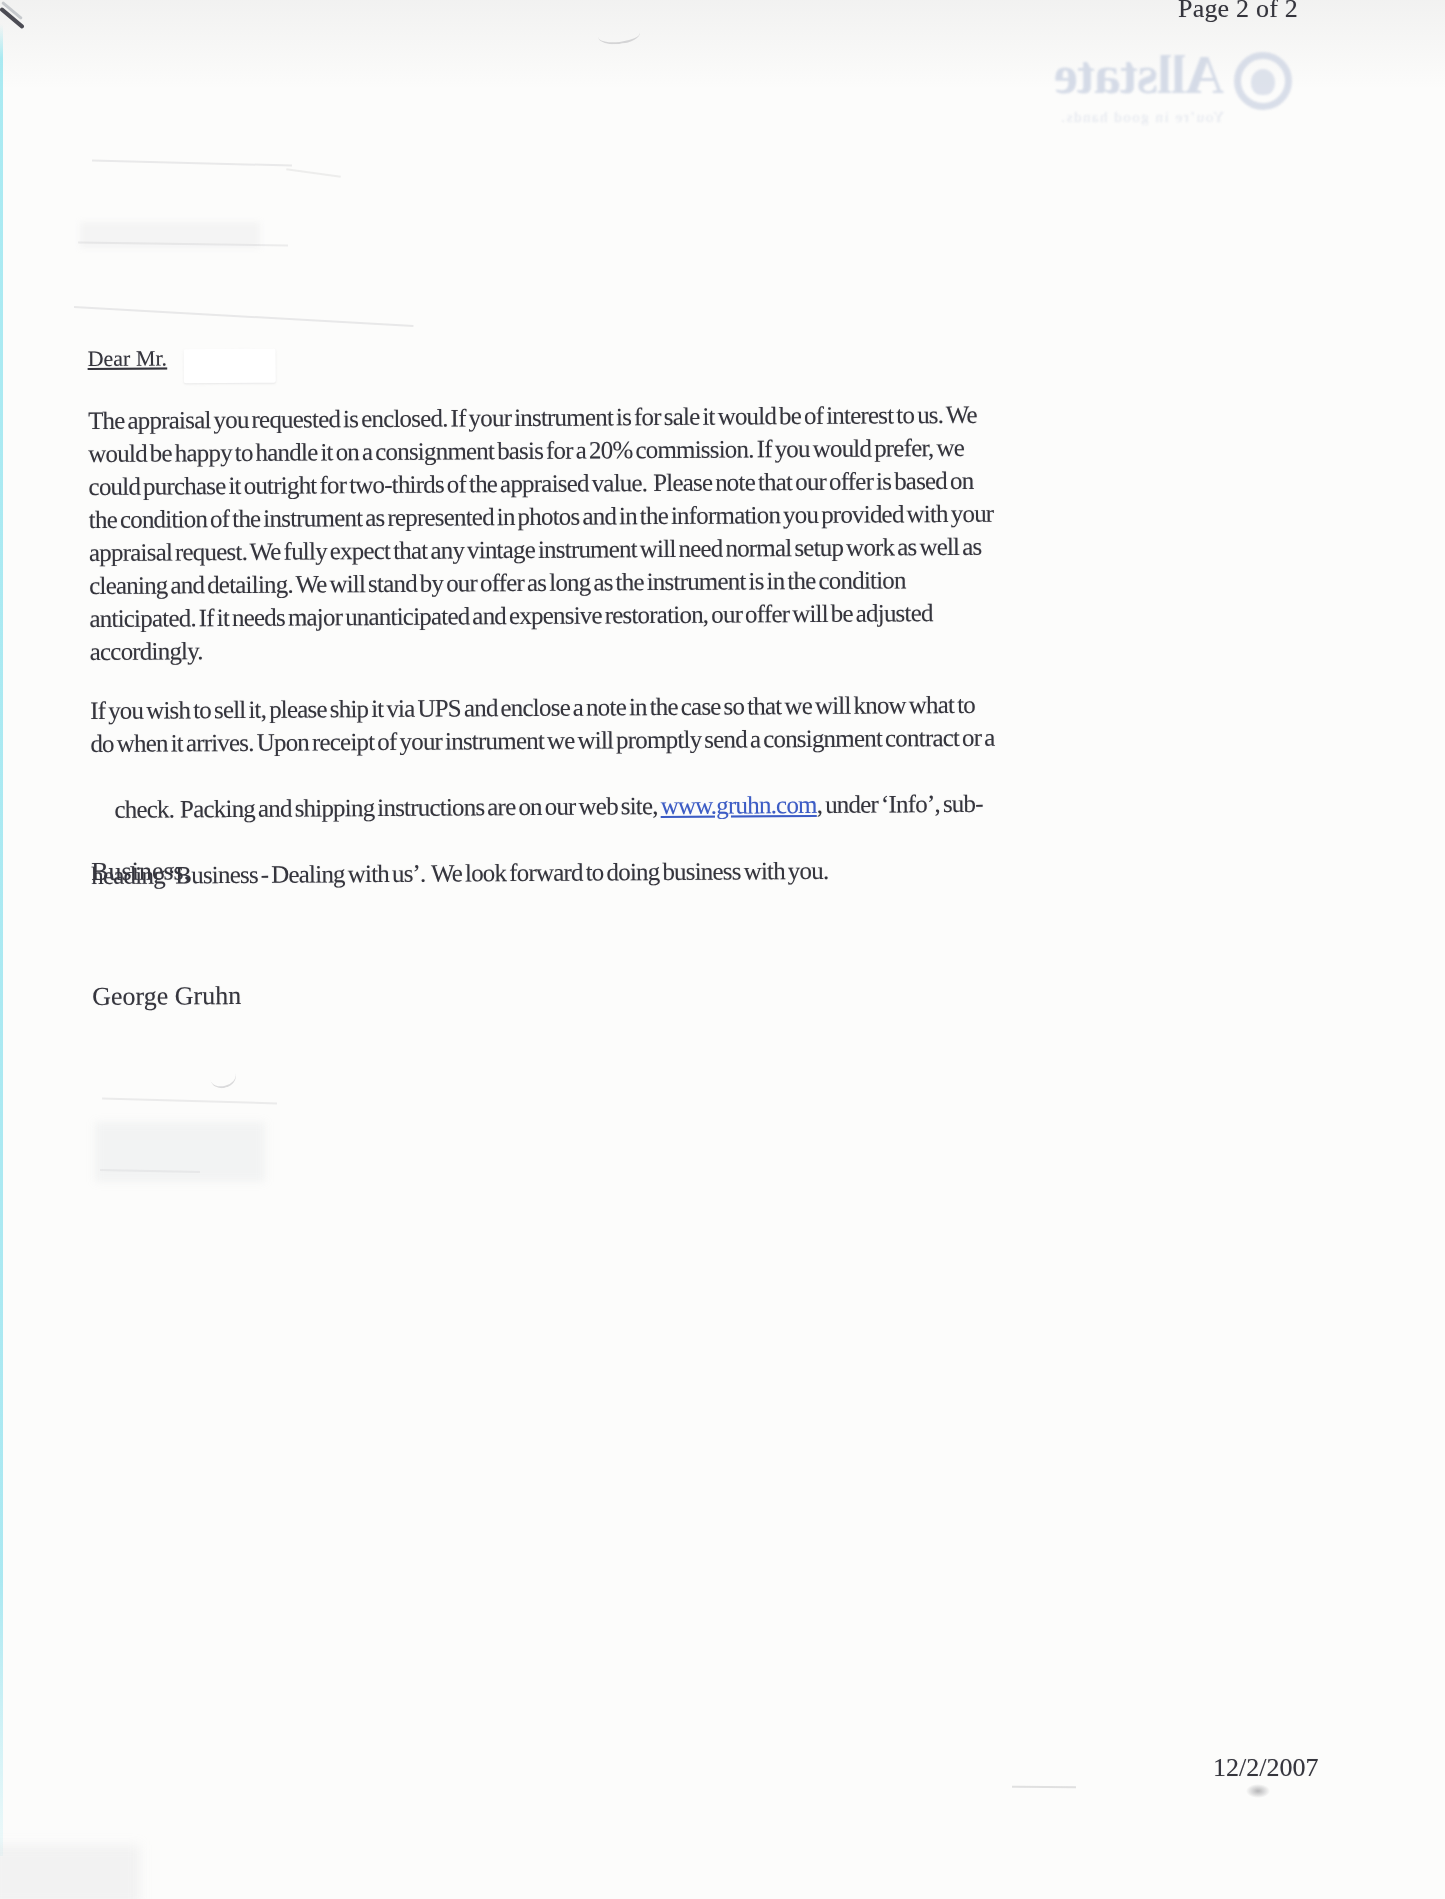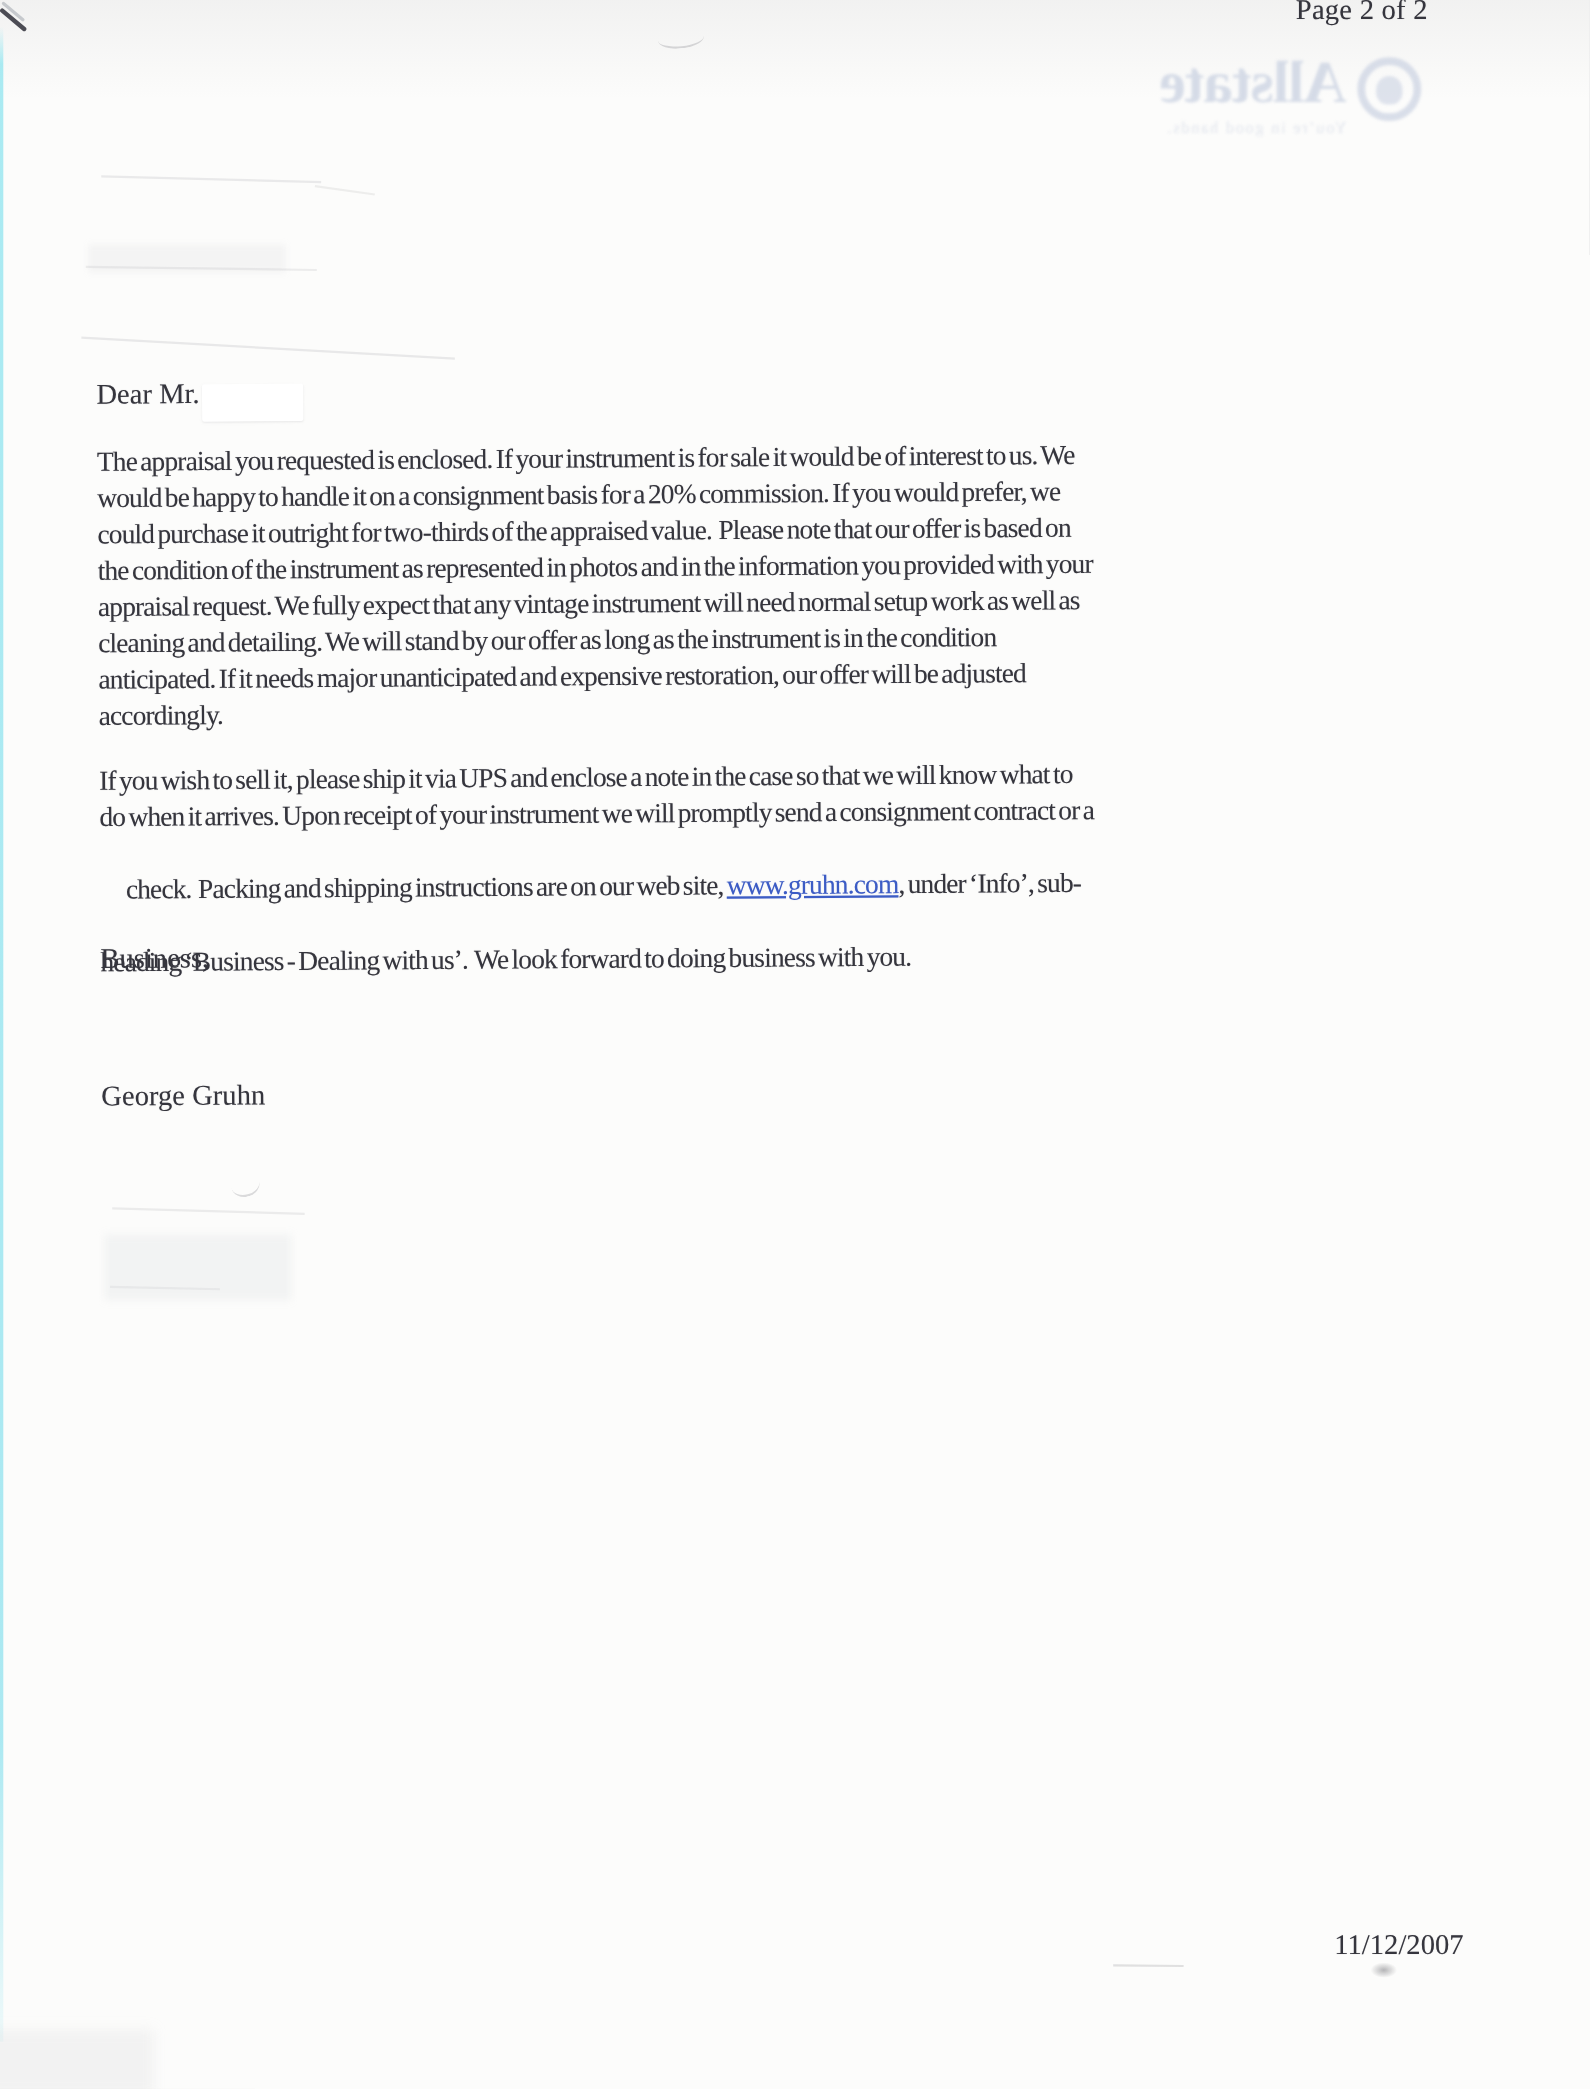--- a/index.html
+++ b/index.html
@@ -56,21 +56,21 @@
     color:#d8dde8;
   }
 
   
   .letter-body{
     position:absolute;inset:0;
     transform:rotate(-0.4deg);
     transform-origin:90px 410px;
   }
   .salutation{
-    position:absolute;left:88px;top:342px;font-size:26px;line-height:33px;white-space:pre;
+    position:absolute;left:88px;top:342px;font-size:22px;line-height:33px;white-space:pre;text-decoration:underline;
   }
   .whiteout{
     position:absolute;left:184px;top:350px;width:92px;height:34px;
     background:#ffffff;border-radius:2px;
     box-shadow:0 1px 2px rgba(195,195,198,0.35);
   }
   .para{
     position:absolute;left:88px;
     font-size:25px;line-height:33px;
     letter-spacing:-0.8px;word-spacing:-2.5px;
@@ -180,15 +180,15 @@
       <div class="line txt">
         <span>check.  Packing and shipping instructions are on our web site, </span><span class="weblink">www.gruhn.com</span><span>, under ‘Info’, sub-</span>
       </div>
       <div class="line txt">heading ‘Business - Dealing with us’.  We look forward to doing business with you.</div>
     </div>
 
     <div class="closing txt">Business,</div>
     <div class="signature-name txt">George Gruhn</div>
   </div>
 
-  <div class="date-stamp txt">11/12/2007</div>
+  <div class="date-stamp txt">12/2/2007</div>
 
 </div>
 
 </body></html>

